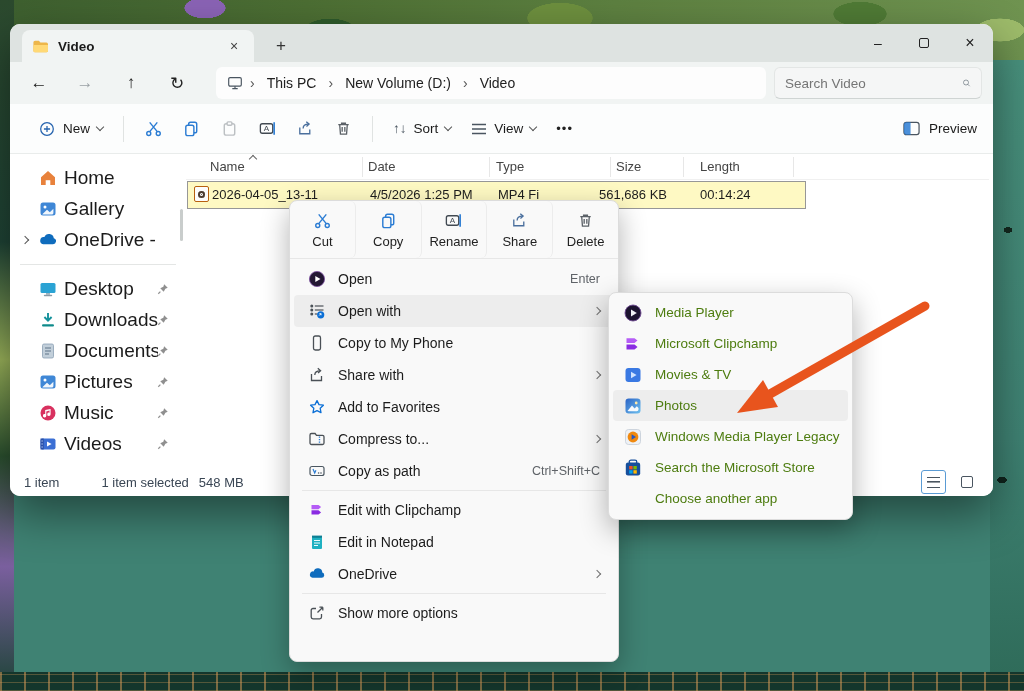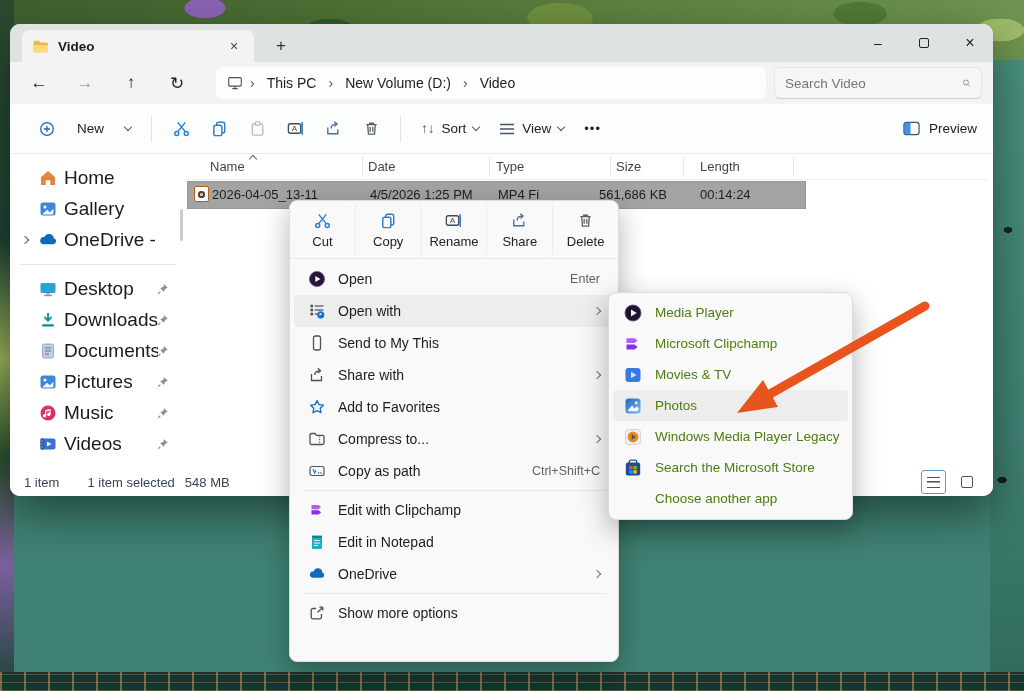--- a/index.html
+++ b/index.html
@@ -61,21 +61,21 @@
   .crumb { padding:2px 6px; border-radius:4px; }
   .crumb-sep { color:#555; font-size:14px; padding:0 2px; }
   .searchbox { position:absolute; left:764px; top:5px; width:208px; height:32px;
     background:#f5f6f6; border:1px solid #e3e6e5; border-bottom-color:#cfd4d3;
     border-radius:6px; display:flex; align-items:center; padding:0 10px; }
   .searchbox input { border:none; outline:none; background:transparent; flex:1;
     font-size:13.5px; color:#333; font-family:inherit; }
 
   .toolbar { position:absolute; top:80px; left:0; right:0; height:50px; background:#fcfdfd;
     border-bottom:1px solid #e9eceb; display:flex; align-items:center; }
-  .tb-new { display:flex; align-items:center; gap:21px; margin-left:18px; font-size:13.5px;
+  .tb-new { display:flex; align-items:center; gap:7px; margin-left:18px; font-size:13.5px;
     padding:6px 10px; border-radius:5px; }
   .tb-sep { width:1px; height:26px; background:#e0e3e2; margin:0 10px; }
   .tb-ico { width:38px; height:34px; display:flex; align-items:center; justify-content:center; border-radius:5px; }
   .tb-drop { display:flex; align-items:center; gap:7px; font-size:13.5px; padding:6px 10px; border-radius:5px; }
   .tb-more { font-size:13px; letter-spacing:1px; color:#222; padding:6px 10px; }
   .tb-preview { position:absolute; right:16px; display:flex; align-items:center; gap:8px; font-size:13.5px; }
   .chev { display:inline-block; width:6px; height:6px; border-right:1.4px solid #555; border-bottom:1.4px solid #555; }
   .chev.down { transform:rotate(45deg); margin-top:-3px; }
   .chev.right { transform:rotate(-45deg); }
   .chev.up { transform:rotate(-135deg); }
@@ -95,31 +95,31 @@
   .sb-scroll { position:absolute; left:170px; top:55px; width:3px; height:32px; border-radius:2px; background:#c9cdcc; }
 
   
   .files { position:absolute; left:176px; right:4px; top:0; bottom:0; }
   .fl-header { position:absolute; left:0; right:0; top:0; height:26px; font-size:13px; color:#444;
     border-bottom:1px solid #f0f0f0; }
   .fl-header span.col { position:absolute; top:5px; }
   .fl-hsep { position:absolute; top:3px; width:1px; height:20px; background:#e7e7e7; }
   .sortcaret { position:absolute; left:64px; top:2px; border-color:#666; }
   .fl-row { position:absolute; left:2px; top:28px; width:617px; height:26px;
-    background:#a3a3a3; outline:1px solid #979797; font-size:13px; color:#1d1d1d;padding-left:24px; }
+    background:#fef9c3; outline:1px solid #979797; font-size:13px; color:#1d1d1d;padding-left:24px; }
   .fl-row span { position:absolute; top:5px; }
   .file-ico { position:absolute; left:6px; top:5px; width:15px; height:16px; background:#fdfdfd;
     border:1px solid #b7600f; border-radius:2px; }
   .file-ico::after { content:""; position:absolute; left:3px; top:4px; width:7px; height:7px;
     border-radius:50%; background:#4a3b30; box-shadow:inset 0 0 0 2px #4a3b30, inset 0 0 0 3px #fff; }
 
   .statusbar { position:absolute; left:0; right:0; bottom:0; height:28px; background:#fff;
     display:flex; align-items:center; font-size:13px; color:#3a4654; }
   .statusbar .s1 { margin-left:14px; }
-  .statusbar .s2 { margin-left:28px; }
+  .statusbar .s2 { margin-left:42px; }
   .statusbar .s3 { margin-left:10px; }
   .view-toggles { position:absolute; right:14px; top:2px; display:flex; gap:8px; }
   .vt { width:25px; height:24px; display:flex; align-items:center; justify-content:center; border-radius:3px; }
   .vt.active { border:1px solid #5a9bd4; }
   .vt .lines { width:13px; height:11px; border-top:1.6px solid #4a5560; border-bottom:1.6px solid #4a5560;
     background:linear-gradient(#4a5560,#4a5560) center/13px 1.6px no-repeat; }
   .vt .sq { width:12px; height:12px; border:1.6px solid #4a5560; border-radius:2px; }
 
   
   .ctx { position:absolute; left:289px; top:200px; width:330px; height:462px; z-index:40;
@@ -523,21 +523,21 @@
         <circle cx="12.7" cy="12.8" r="3.6" fill="#0b6fd6"></circle>
         <path d="M11.2 13.5 L13 11.7 M13 11.7 h-1.6 M13 11.7 v1.6" stroke="#fff" stroke-width=".9" fill="none"></path>
       </svg>
       <span class="mi-label">Open with</span>
       <span class="mi-chev chev right"></span>
     </div>
     <div class="mi">
       <svg class="mi-ico" viewBox="0 0 18 18">
         <rect x="5.5" y="2" width="7" height="14" rx="1.8" fill="none" stroke="#4a5056" stroke-width="1.3"></rect>
       </svg>
-      <span class="mi-label">Send to My This</span>
+      <span class="mi-label">Copy to My Phone</span>
     </div>
     <div class="mi">
       <svg class="mi-ico" viewBox="0 0 18 18">
         <g stroke="#4a5056" stroke-width="1.3" fill="none">
             <path d="M3.5 8 v6.5 h10 V10"></path>
             <path d="M6.8 9 c0-2.8 2-4.2 5.2-4.2"></path>
             <path d="M9.8 2.2 L12.6 4.7 L10 7.1"></path>
           </g>
       </svg>
       <span class="mi-label">Share with</span>

